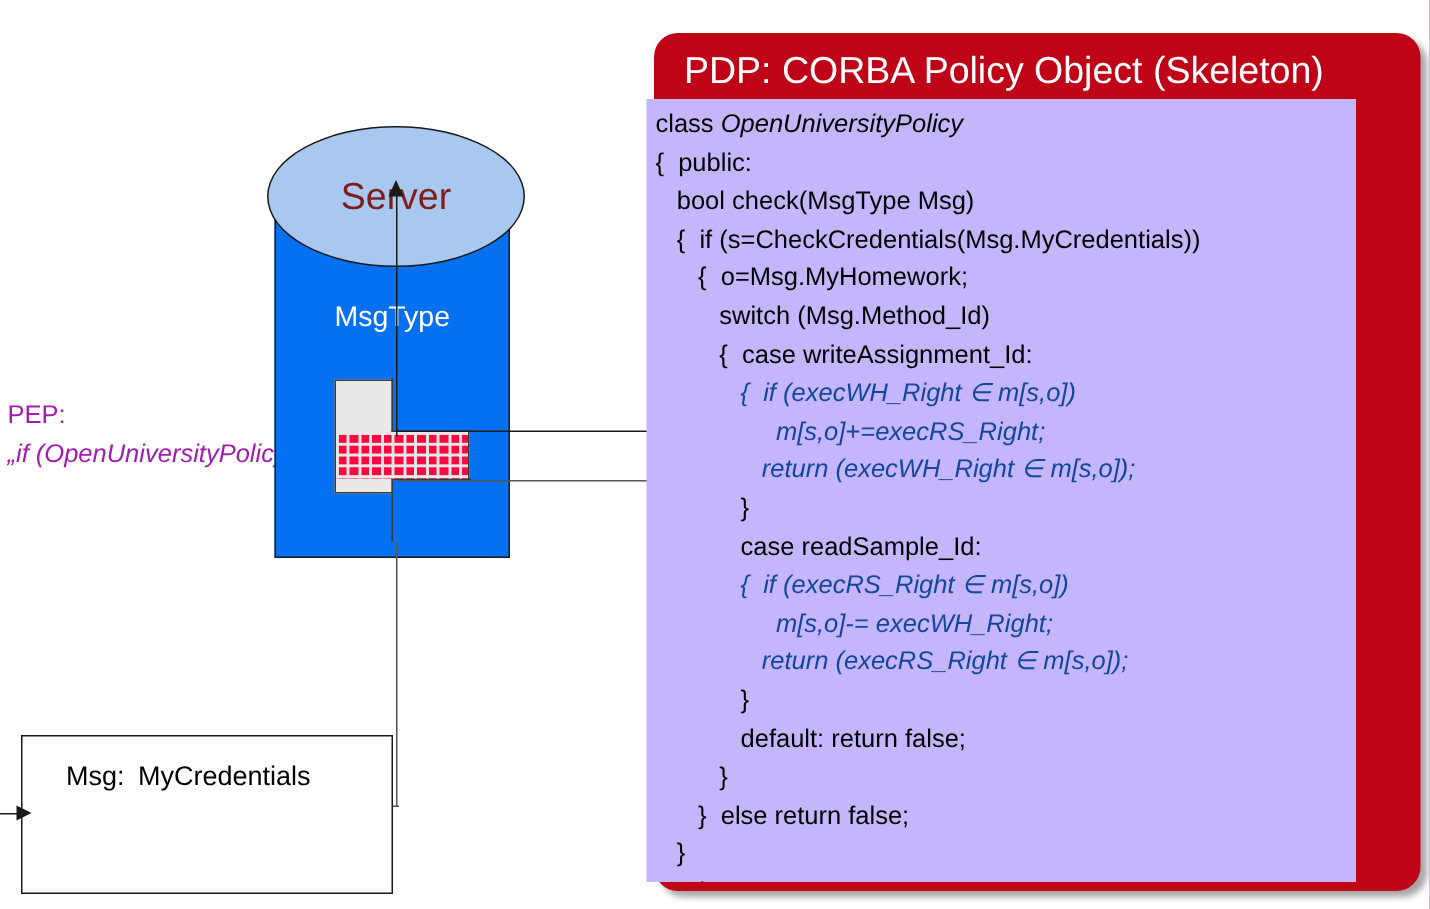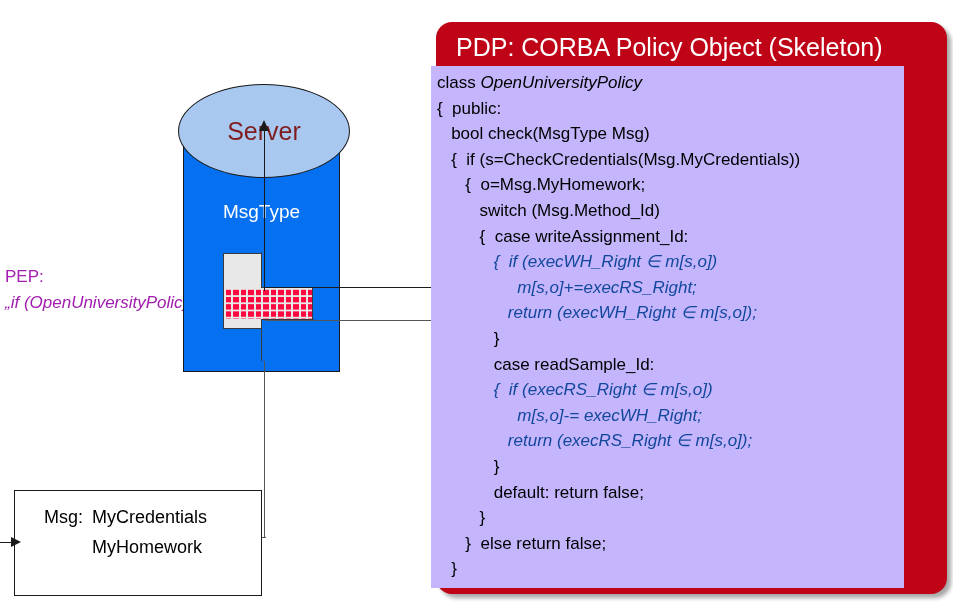--- a/index.html
+++ b/index.html
@@ -267,21 +267,20 @@
 <div class="abs" id="msg-path-horz"></div>
 
 <div class="abs" id="pep-caption">
   <div class="pep-head">PEP:</div>
   <div class="pep-quote">„if (OpenUniversityPolicy.</div>
 </div>
 
 <div class="abs" id="msg-box"></div>
 <div class="abs" id="msg-content">
   <span class="msg-label">Msg:</span><span>MyCredentials</span>
-  <span class="msg-indent">MyHomework</span>
 </div>
 <div class="abs" id="msg-in-shaft"></div>
 <div class="abs" id="msg-in-head"></div>
 
 <div class="abs" id="pdp-panel"></div>
 <div class="abs" id="pdp-title"><span>PDP: CORBA </span><span class="ital">Policy Object</span><span> (Skeleton)</span></div>
 <div class="abs" id="pdp-code-area">
   <div id="pdp-code"><div class="code-line"><span>class </span><span class="it">OpenUniversityPolicy</span></div><div class="code-line">{  public:</div><div class="code-line">   bool check(MsgType Msg)</div><div class="code-line">   {  if (s=CheckCredentials(Msg.MyCredentials))</div><div class="code-line">      {  o=Msg.MyHomework;</div><div class="code-line">         switch (Msg.Method_Id)</div><div class="code-line">         {  case writeAssignment_Id:</div><div class="code-line blue">            {  if (execWH_Right ∈ m[s,o])</div><div class="code-line blue">                 m[s,o]+=execRS_Right;</div><div class="code-line blue">               return (execWH_Right ∈ m[s,o]);</div><div class="code-line">            }</div><div class="code-line">            case readSample_Id:</div><div class="code-line blue">            {  if (execRS_Right ∈ m[s,o])</div><div class="code-line blue">                 m[s,o]-= execWH_Right;</div><div class="code-line blue">               return (execRS_Right ∈ m[s,o]);</div><div class="code-line">            }</div><div class="code-line">            default: return false;</div><div class="code-line">         }</div><div class="code-line">      }  else return false;</div><div class="code-line">   }</div><div class="code-line">   private:</div></div>
 </div>
 

